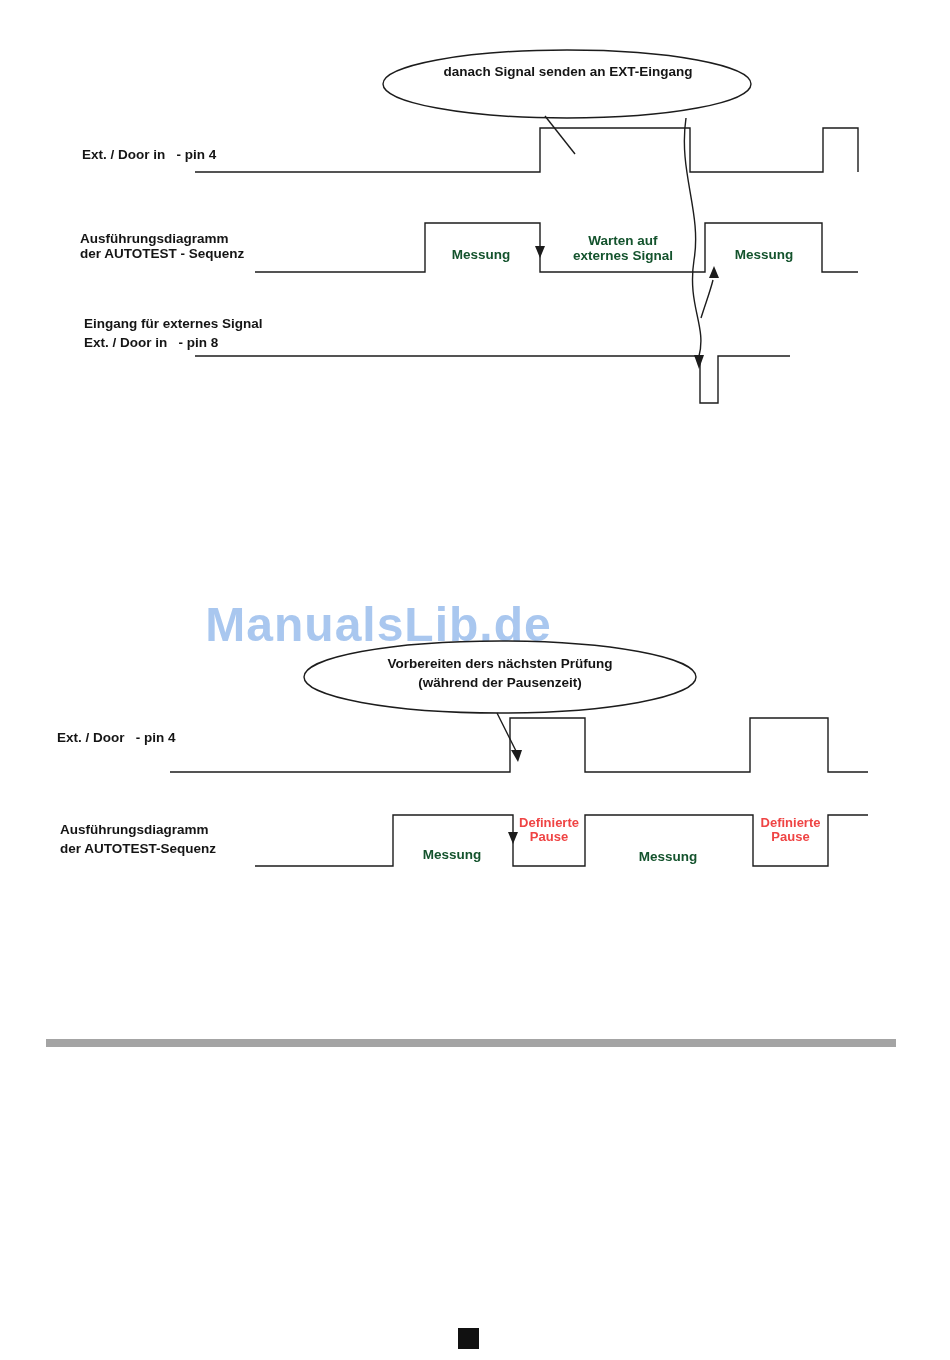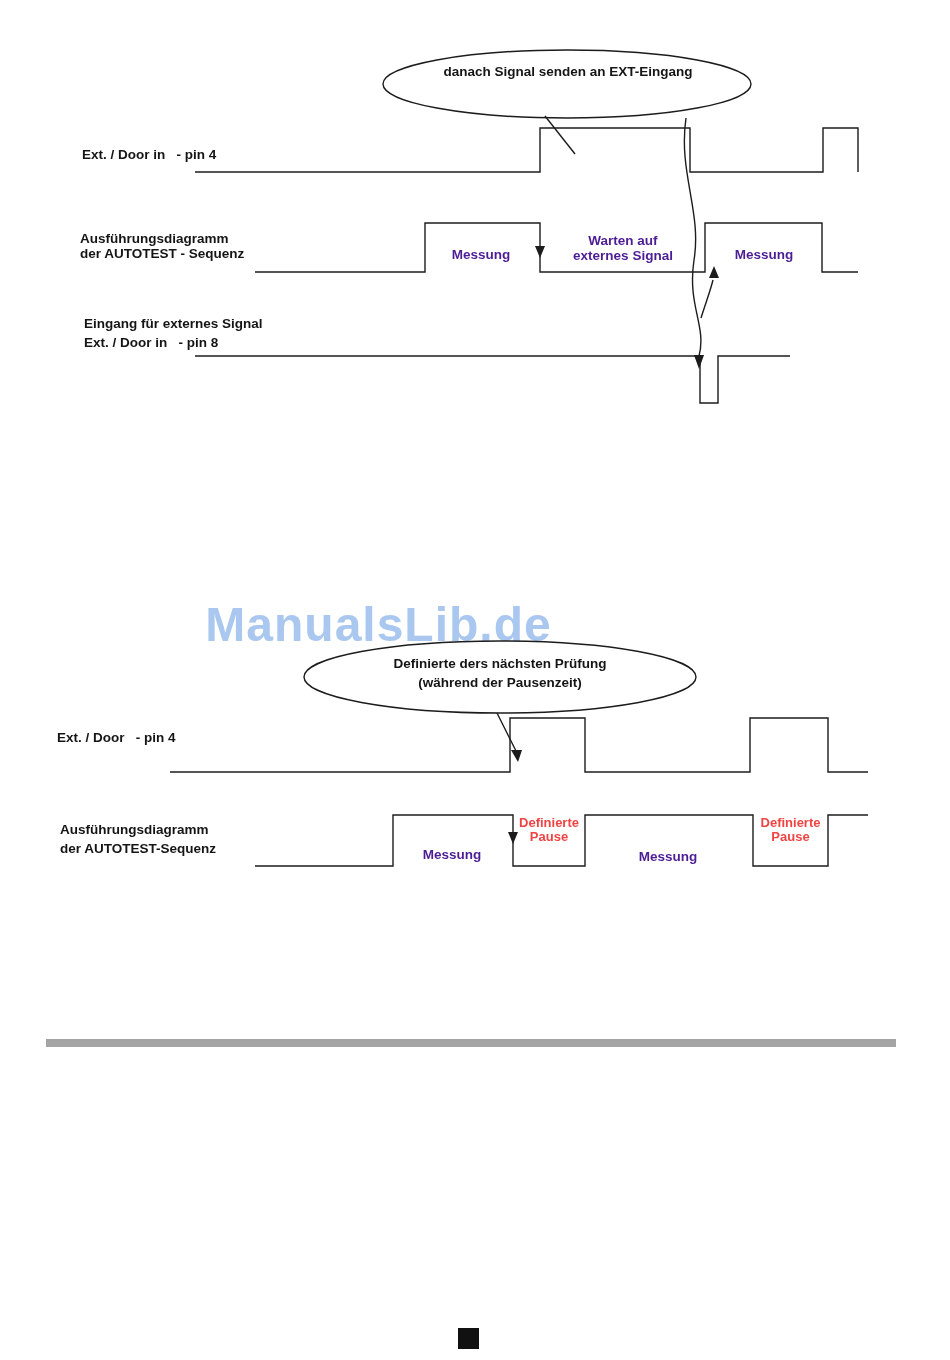--- a/index.html
+++ b/index.html
@@ -17,21 +17,21 @@
     font-size: 13.5px;
     font-weight: bold;
     color: #151515;
     white-space: pre;
     line-height: 15px;
   }
   .wave-lbl {
     position: absolute;
     font-size: 13.5px;
     font-weight: bold;
-    color: #4c1d95;
+    color: #14532d;
     text-align: center;
     line-height: 15px;
   }
   .pause-lbl {
     position: absolute;
     font-size: 13px;
     font-weight: bold;
     color: #ef4444;
     text-align: center;
     line-height: 14px;
@@ -124,21 +124,21 @@
     <span class="block-line">Warten auf</span>
     <span class="block-line">externes Signal</span>
   </div>
 
   <div class="wave-lbl" style="left:707px; top:247px; width:114px;">Messung</div>
 
   <div class="lbl" style="left:84px; top:316px;">Eingang für externes Signal</div>
   <div class="lbl" style="left:84px; top:335px;">Ext. / Door in   - pin 8</div>
 
   <div class="callout-text" style="left:310px; top:654px; width:380px;">
-    <span class="block-line">Definierte ders nächsten Prüfung</span>
+    <span class="block-line">Vorbereiten ders nächsten Prüfung</span>
     <span class="block-line">(während der Pausenzeit)</span>
   </div>
 
   <div class="lbl" style="left:57px; top:730px;">Ext. / Door   - pin 4</div>
 
   <div class="lbl" style="left:60px; top:822px;">Ausführungsdiagramm</div>
   <div class="lbl" style="left:60px; top:841px;">der AUTOTEST-Sequenz</div>
 
   <div class="wave-lbl" style="left:393px; top:847px; width:118px;">Messung</div>
 

